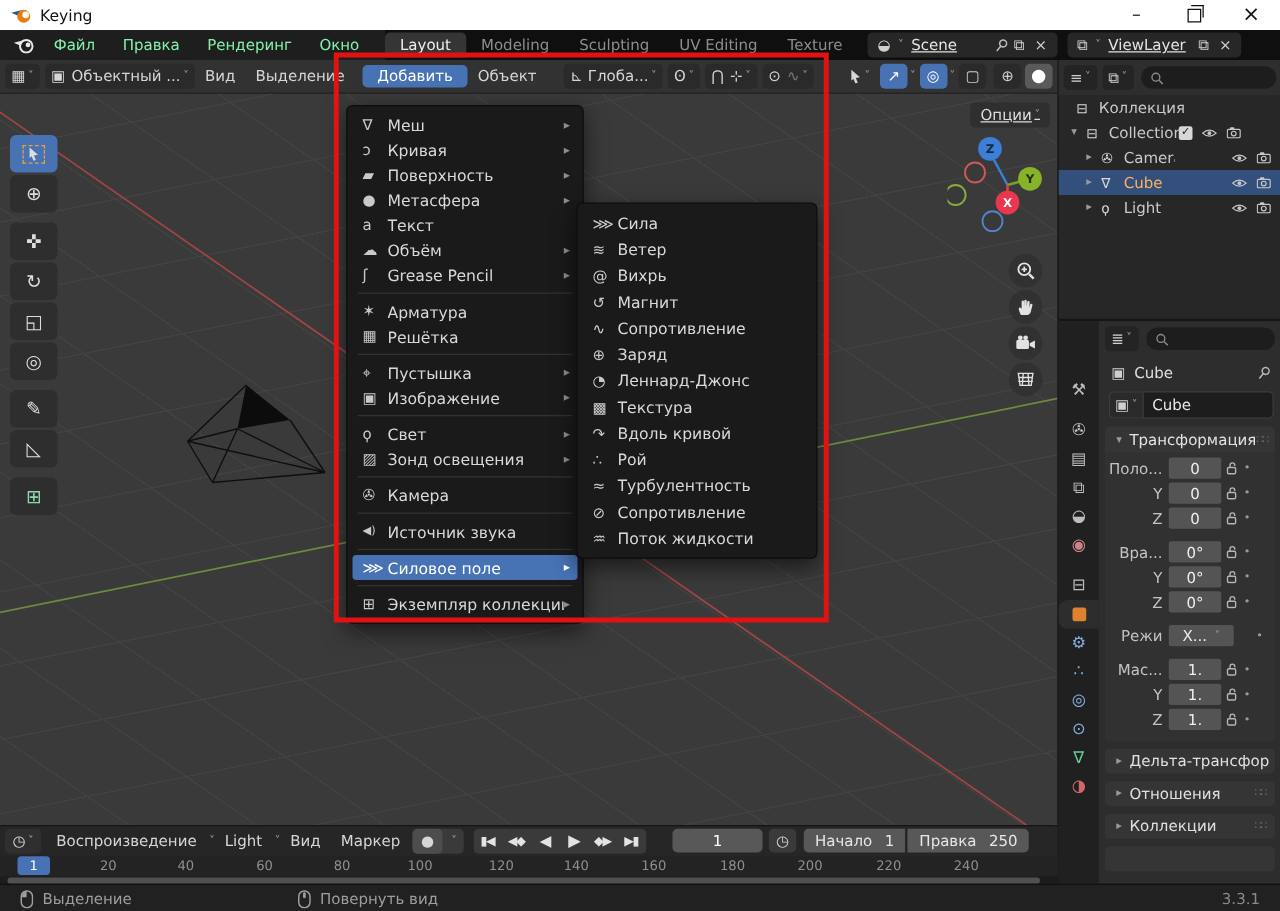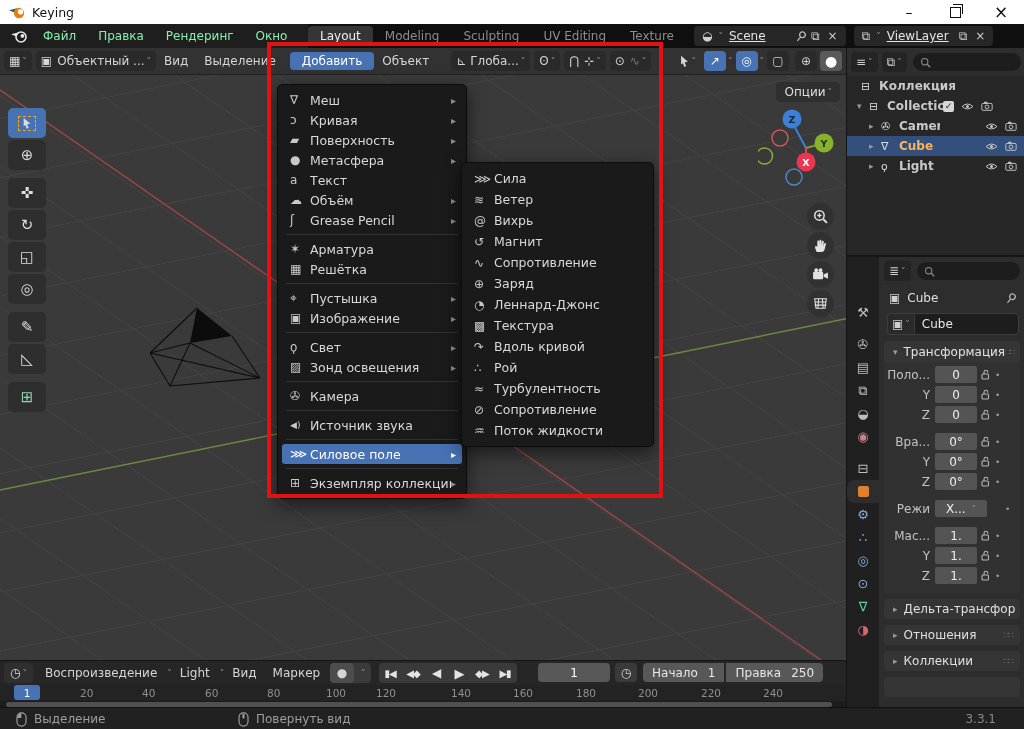--- a/index.html
+++ b/index.html
@@ -1,18 +1,18 @@
 <!DOCTYPE html>
 <html><head>
 <meta charset="utf-8">
 <style>
   html,body{margin:0;padding:0;background:#000;}
   .app{position:relative;width:1024px;height:729px;overflow:hidden;background:#1c1c1c;
        font-family:"DejaVu Sans",sans-serif;font-size:12px;color:#d0d0d0;user-select:none;}
-  .r{display:flex;align-items:center;}
+  .r{display:flex;align-items:center;text-decoration:underline;}
   svg.i{display:inline-block;vertical-align:middle;}
 
   
   .titlebar{position:absolute;left:0;top:0;width:1024px;height:24px;background:#fff;color:#111;
             display:flex;align-items:center;}
   .titlebar .tlogo{margin:0 6px 0 8px;}
   .titlebar .ttl{font-size:12.5px;}
   .wbtns{position:absolute;right:0;top:0;height:24px;display:flex;}
   .wbtn{width:46px;height:24px;display:flex;align-items:center;justify-content:center;color:#111;font-size:14px;}
   .restore{width:9px;height:9px;border:1.2px solid #111;position:relative;}
@@ -82,21 +82,21 @@
   .redrect{position:absolute;left:267px;top:42px;width:388px;height:448px;border:4px solid #e21212;z-index:50;pointer-events:none;}
 
   
   .rightpanel{position:absolute;left:846px;top:48px;width:178px;height:659px;background:#272727;border-left:1px solid #141414;}
   .outliner{position:absolute;left:0;top:0;width:178px;height:205px;background:#272727;}
   .ohead{display:flex;align-items:center;height:28px;background:#2e2e2e;padding:0 4px;}
   .srch{flex:1;display:flex;align-items:center;height:18px;background:#1d1d1d;border-radius:9px;margin-left:6px;padding:0 7px;color:#8a8a8a;}
   .orow{display:flex;align-items:center;height:20px;padding:0 4px 0 10px;color:#c9c9c9;}
   .orow .exp{width:12px;color:#9a9a9a;font-size:9px;}
   .orow .oico{width:18px;font-size:11px;color:#d8d8d8;}
-  .orow .lbl{flex:1;white-space:nowrap;overflow:hidden;max-width:56px;font-weight:bold;}
+  .orow .lbl{flex:1;white-space:nowrap;overflow:hidden;max-width:56px;}
   .orow .sp{flex:1;}
   .orow.sel{background:#33507c;color:#fff;}
   .orow.sel .lbl{color:#ffb25e;}
   .oic{width:20px;display:flex;justify-content:center;color:#c7c7c7;}
   .cb{width:11px;height:11px;background:#d7d7d7;border-radius:2px;color:#222;font-size:9px;display:flex;align-items:center;justify-content:center;margin-right:3px;}
   .oo{color:#d98a3d;}
 
   .props{position:absolute;left:0;top:207px;width:178px;height:452px;background:#2d2d2d;border-top:2px solid #161616;}
   .tabstripv{position:absolute;left:0;top:0;width:32px;height:452px;background:#202020;display:flex;flex-direction:column;align-items:center;padding-top:44px;box-sizing:border-box;}
   .ptab{width:32px;height:23px;display:flex;align-items:center;justify-content:center;font-size:13px;color:#bdbdbd;}
@@ -147,21 +147,21 @@
   .ruler{position:absolute;left:0;top:24px;width:846px;height:16px;background:#232323;}
   .tick{position:absolute;top:2px;color:#8f8f8f;font-size:10.5px;}
   .playhead{position:absolute;left:14px;top:0;width:26px;height:15px;background:#4772b3;border-radius:3px;color:#fff;
             display:flex;align-items:center;justify-content:center;font-size:10.5px;}
   .hscroll{position:absolute;left:0;top:40px;width:846px;height:7px;background:#1c1c1c;}
   .hthumb{position:absolute;left:6px;top:1px;width:826px;height:5px;background:#505050;border-radius:3px;}
 
   
   .statusbar{position:absolute;left:0;top:707px;width:1024px;height:22px;background:#212121;border-top:1px solid #101010;color:#9e9e9e;}
   .stitem{position:absolute;top:0;height:22px;display:flex;align-items:center;gap:7px;}
-  .stver{position:absolute;right:28px;top:0;height:22px;display:flex;align-items:center;color:#8a8a8a;}
+  .stver{position:absolute;right:16px;top:0;height:22px;display:flex;align-items:center;color:#8a8a8a;}
 </style>
 </head>
 <body>
 
 <div class="app">
 
   <svg width="0" height="0" style="position:absolute">
     <defs>
       <symbol id="mag" viewBox="0 0 14 14">
           <circle cx="6" cy="6" r="4" fill="none" stroke="currentColor" stroke-width="1.4"></circle>
@@ -940,21 +940,21 @@
         </span>
       </div>
     </div>
     <div class="ruler">
       <span class="playhead">1</span>
       <span class="tick" style="left:80px">20</span>
       <span class="tick" style="left:142px">40</span>
       <span class="tick" style="left:205px">60</span>
       <span class="tick" style="left:267px">80</span>
       <span class="tick" style="left:326px">100</span>
-      <span class="tick" style="left:376px">120</span>
+      <span class="tick" style="left:391px">120</span>
       <span class="tick" style="left:451px">140</span>
       <span class="tick" style="left:513px">160</span>
       <span class="tick" style="left:576px">180</span>
       <span class="tick" style="left:638px">200</span>
       <span class="tick" style="left:701px">220</span>
       <span class="tick" style="left:763px">240</span>
     </div>
     <div class="hscroll">
         <div class="hthumb"></div>
       </div>

